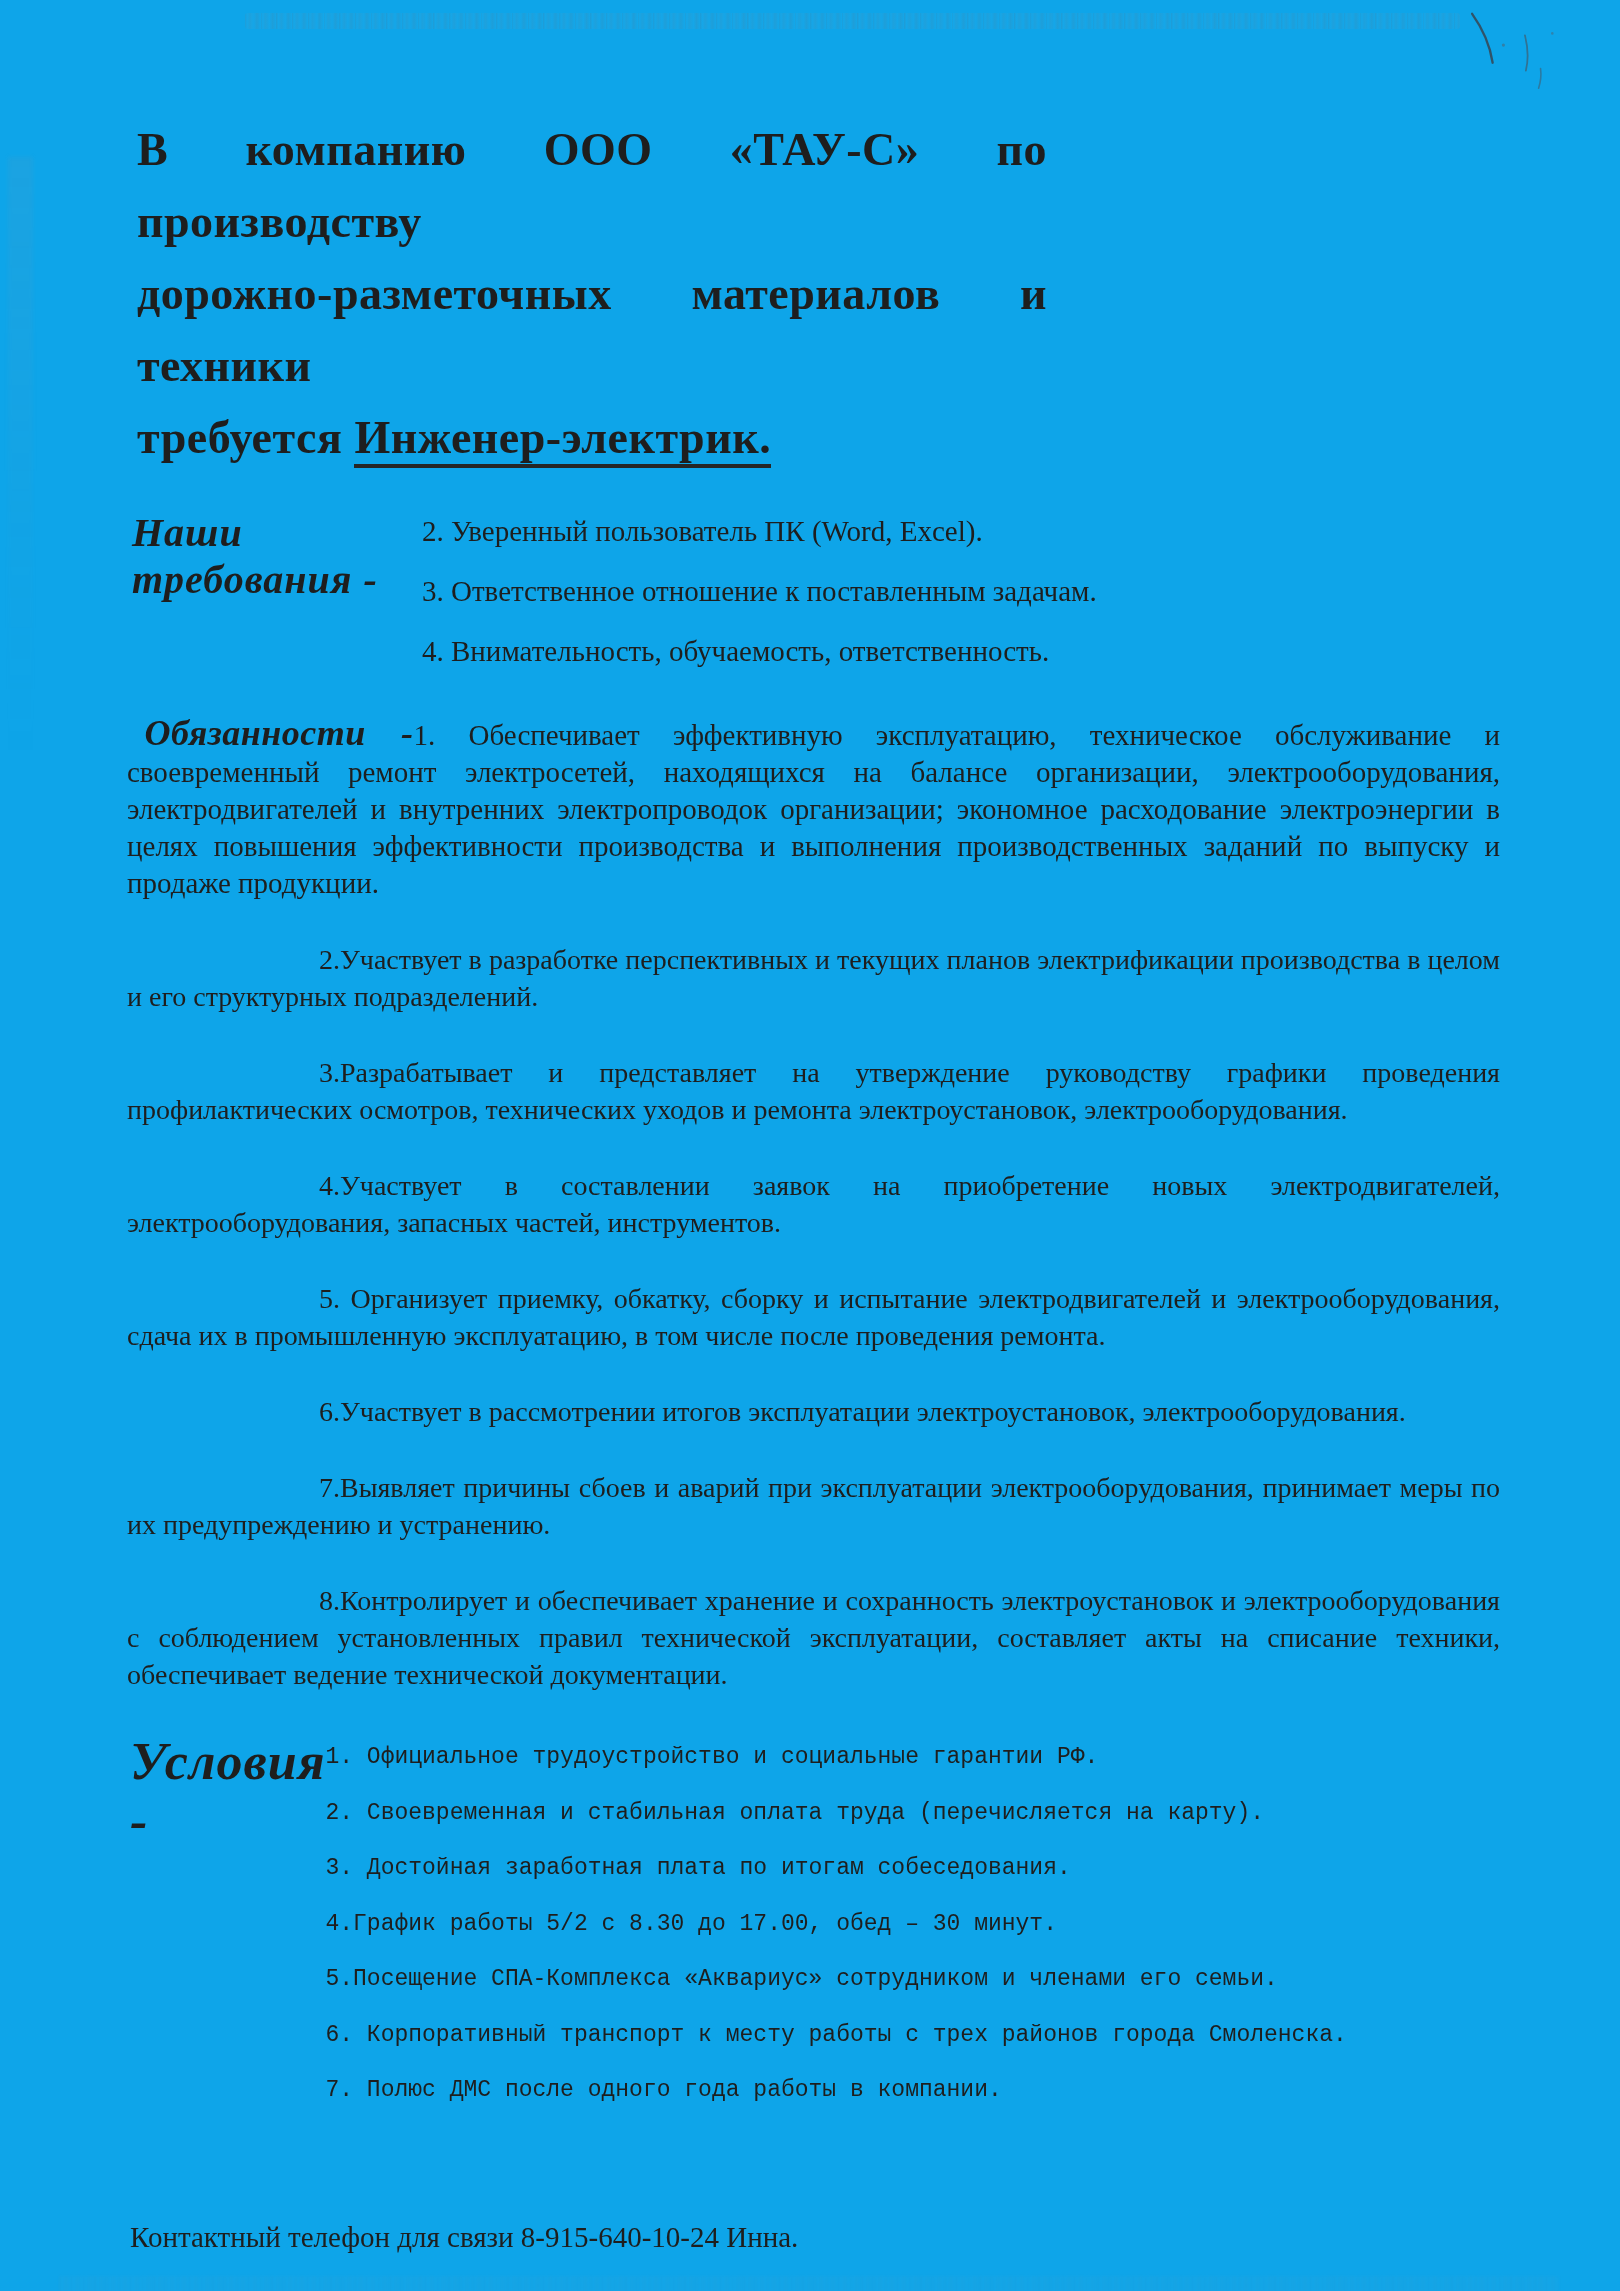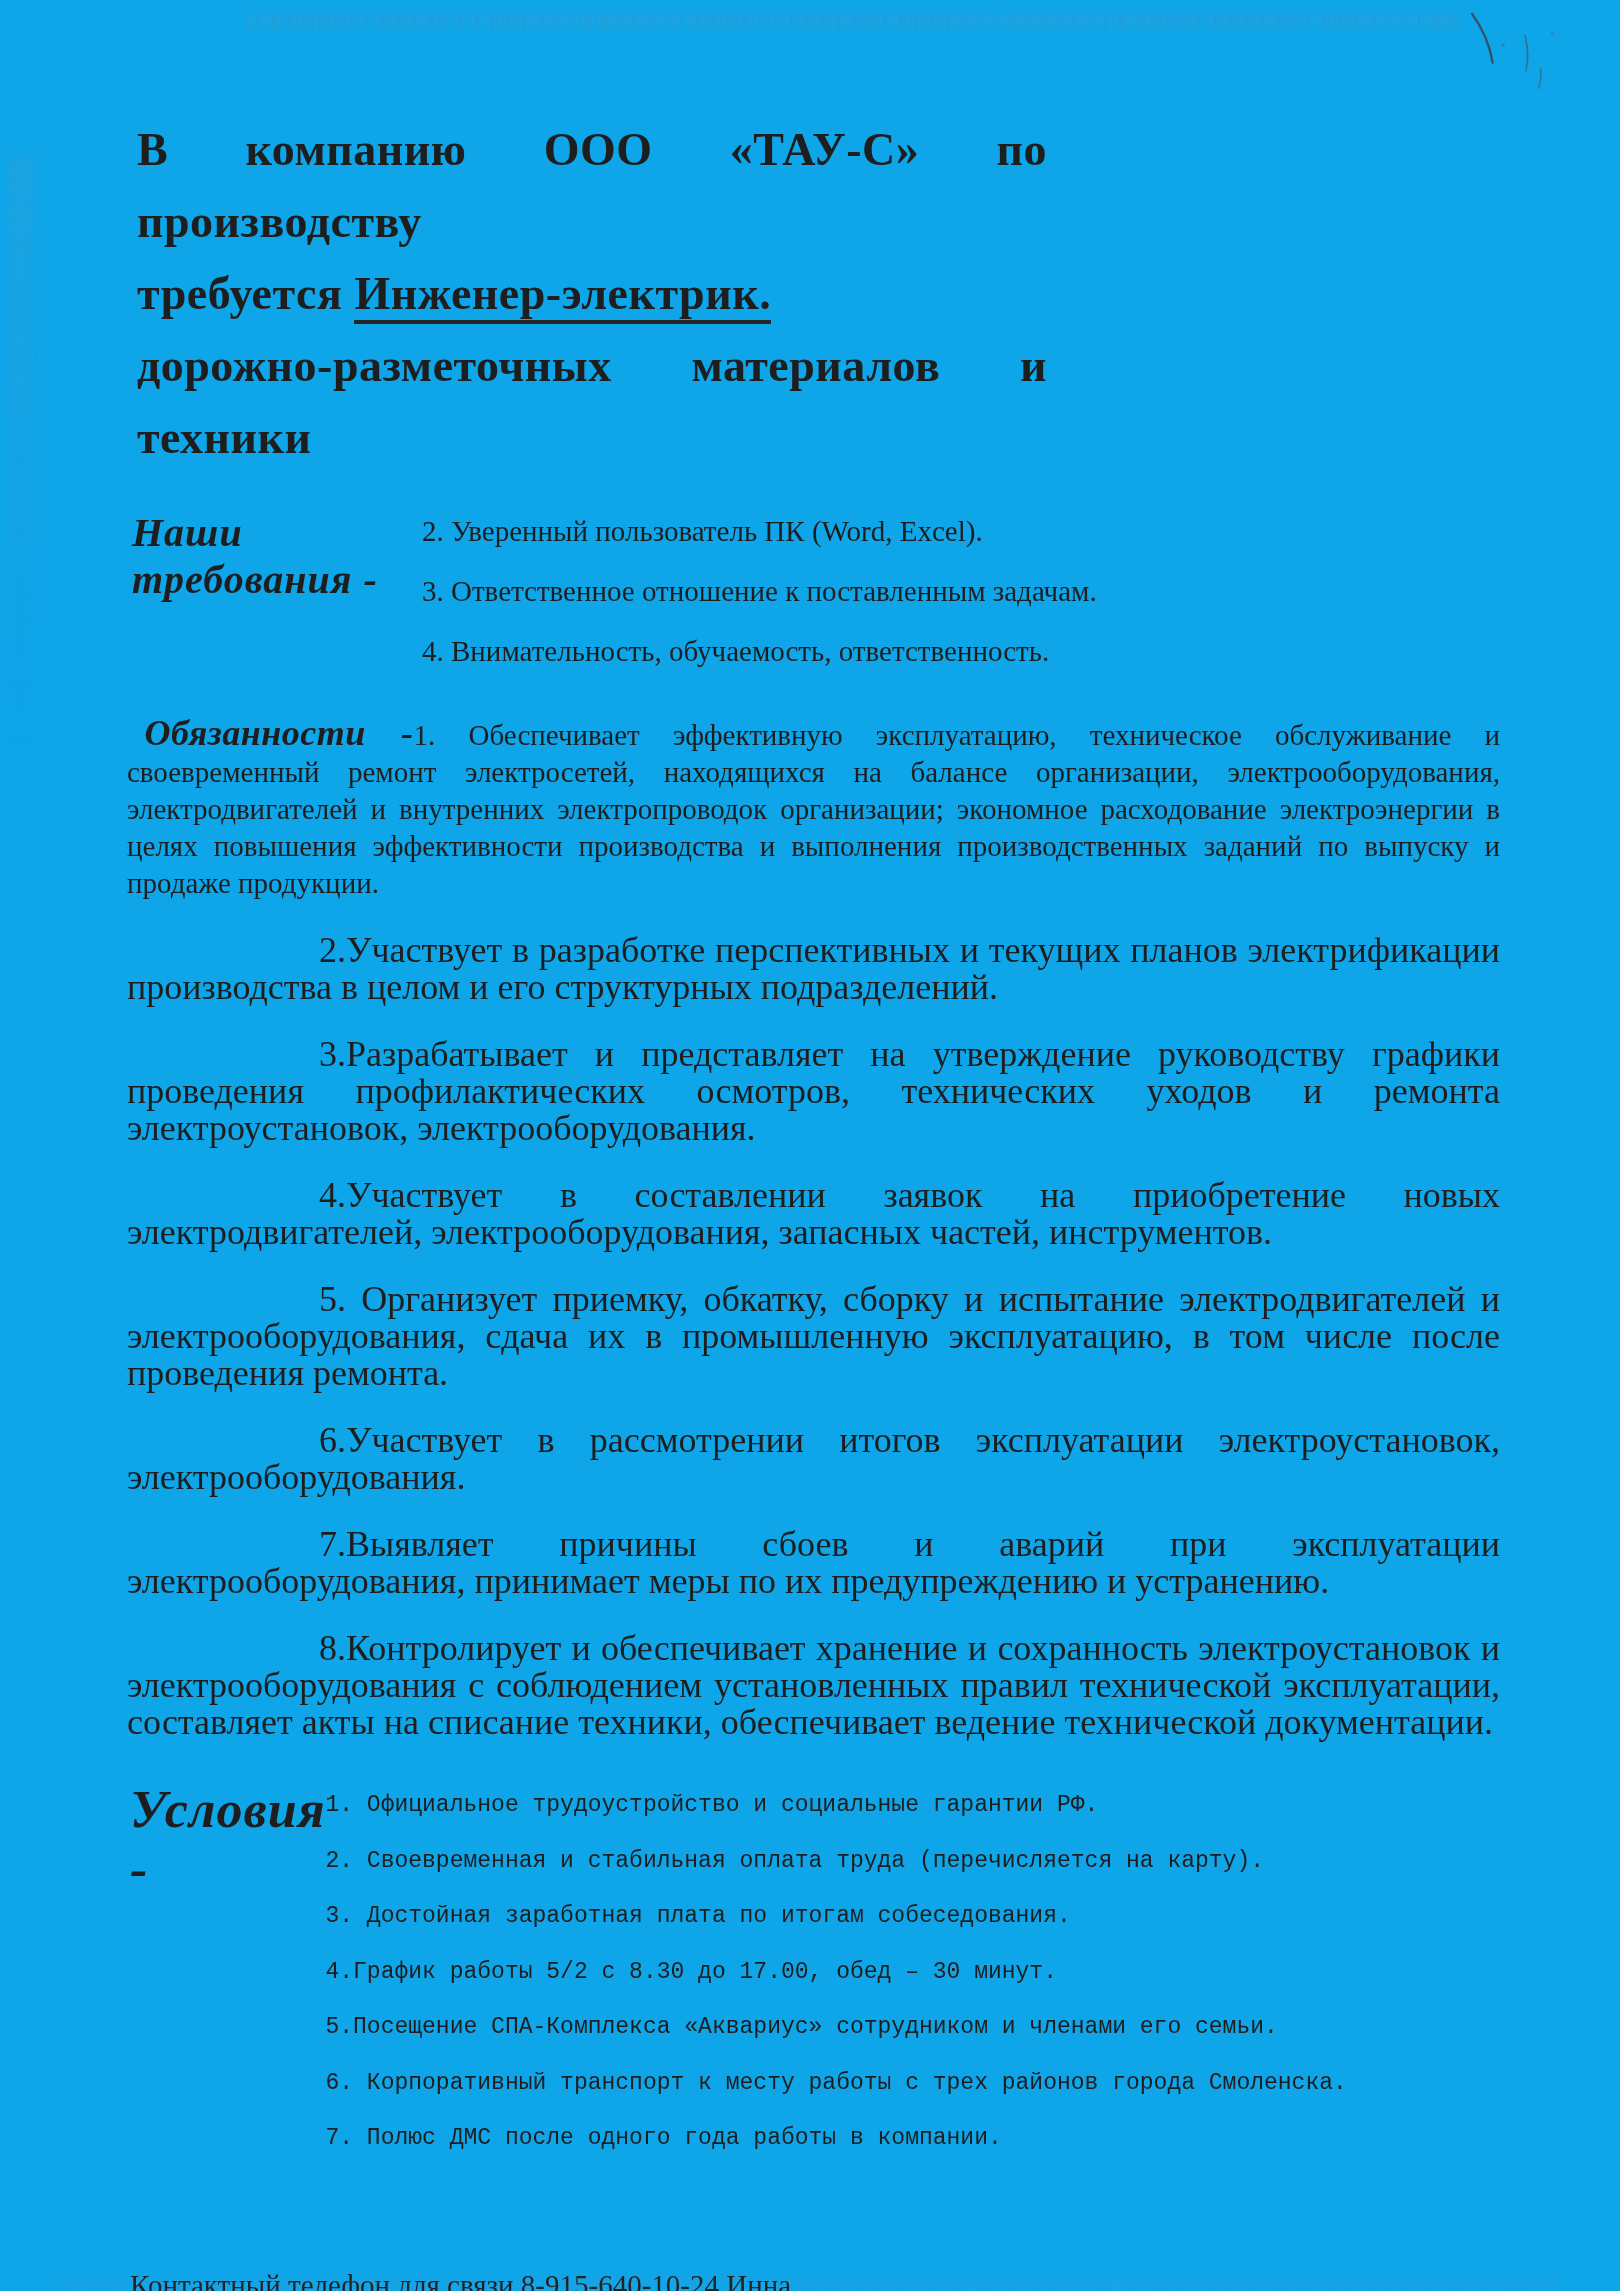--- a/index.html
+++ b/index.html
@@ -89,24 +89,24 @@
   }
   .duties-heading {
     font-style: italic;
     font-weight: bold;
     font-size: 36px;
     letter-spacing: 0.5px;
     padding-left: 17.6px;
   }
   .duties-para {
     text-align: justify;
-    font-size: 36px;
+    font-size: 28px;
     line-height: 37px;
     text-indent: 192px;
-    margin-top: 30px;
+    margin-top: 39px;
   }
 
   
   .cond-section { display: flex; margin: 39px 59px 0 130px; }
   .cond-heading {
     flex: 0 0 160px;
     font-style: italic;
     font-weight: bold;
     font-size: 52px;
     letter-spacing: 1px;
@@ -128,22 +128,22 @@
   <svg class="pen-mark" viewBox="0 0 140 90">
     <path d="M42 8 C52 22, 60 38, 63 58" stroke="#3a3f48" stroke-width="2.4" fill="none" stroke-linecap="round" opacity=".8"></path>
     <path d="M96 30 C99 42, 100 54, 97 66" stroke="#4a505a" stroke-width="1.8" fill="none" stroke-linecap="round" opacity=".6"></path>
     <path d="M112 64 C113 72, 112 78, 110 84" stroke="#4a505a" stroke-width="1.6" fill="none" stroke-linecap="round" opacity=".5"></path>
     <circle cx="74" cy="40" r="1.6" fill="#565c66" opacity=".5"></circle>
     <circle cx="124" cy="28" r="1.3" fill="#565c66" opacity=".45"></circle>
   </svg>
 
   <div class="title-block">
     <div class="title-line">В компанию ООО «ТАУ-С» по производству</div>
+    <div class="title-line">дорожно-разметочных материалов и техники</div>
     <div class="title-line last"><span>требуется </span><span class="title-underline">Инженер-электрик.</span></div>
-    <div class="title-line">дорожно-разметочных материалов и техники</div>
   </div>
 
   <div class="req-section">
     <div class="req-heading">Наши требования -</div>
     <div class="req-list">
       <div class="req-item">2. Уверенный пользователь ПК (Word, Excel).</div>
       <div class="req-item">3. Ответственное отношение к поставленным задачам.</div>
       <div class="req-item">4. Внимательность, обучаемость, ответственность.</div>
     </div>
   </div>

